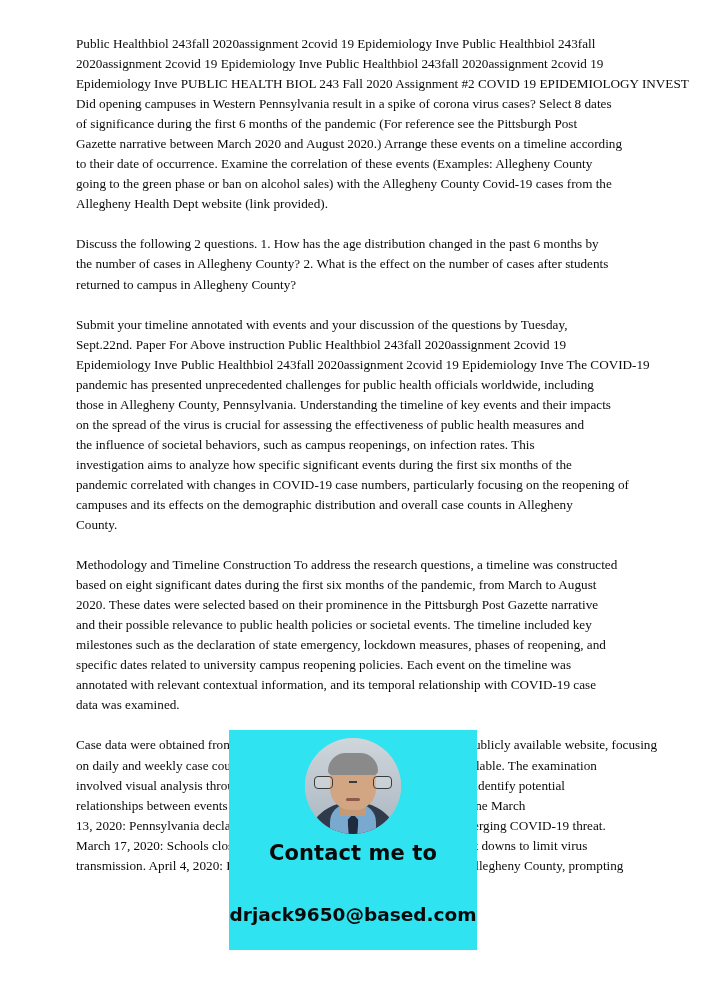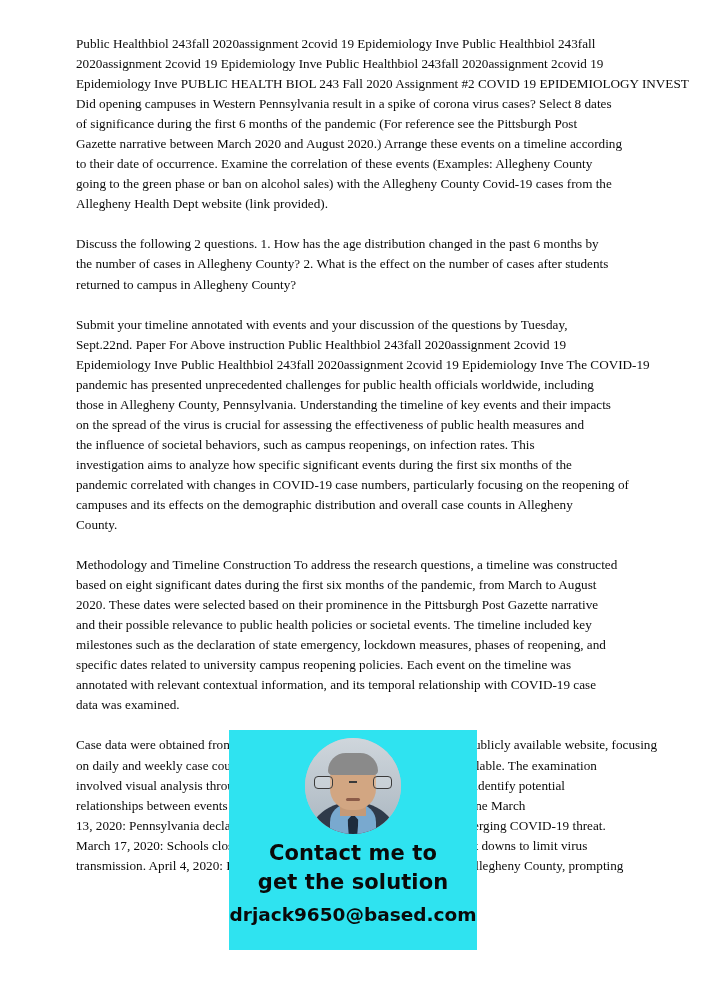--- a/index.html
+++ b/index.html
@@ -241,15 +241,14 @@
     <div class="av-neck"></div>
     <div class="av-head"></div>
     <div class="av-fore"></div>
     <div class="av-hair"></div>
     <div class="av-glass l"></div>
     <div class="av-glass r"></div>
     <div class="av-bridge"></div>
     <div class="av-mouth"></div>
   </div>
   <div class="line1">Contact me to</div>
-  <div class="line2">get the solution</div>
   <div class="email">drjack9650@based.com</div>
 </div>
 
 </body></html>

